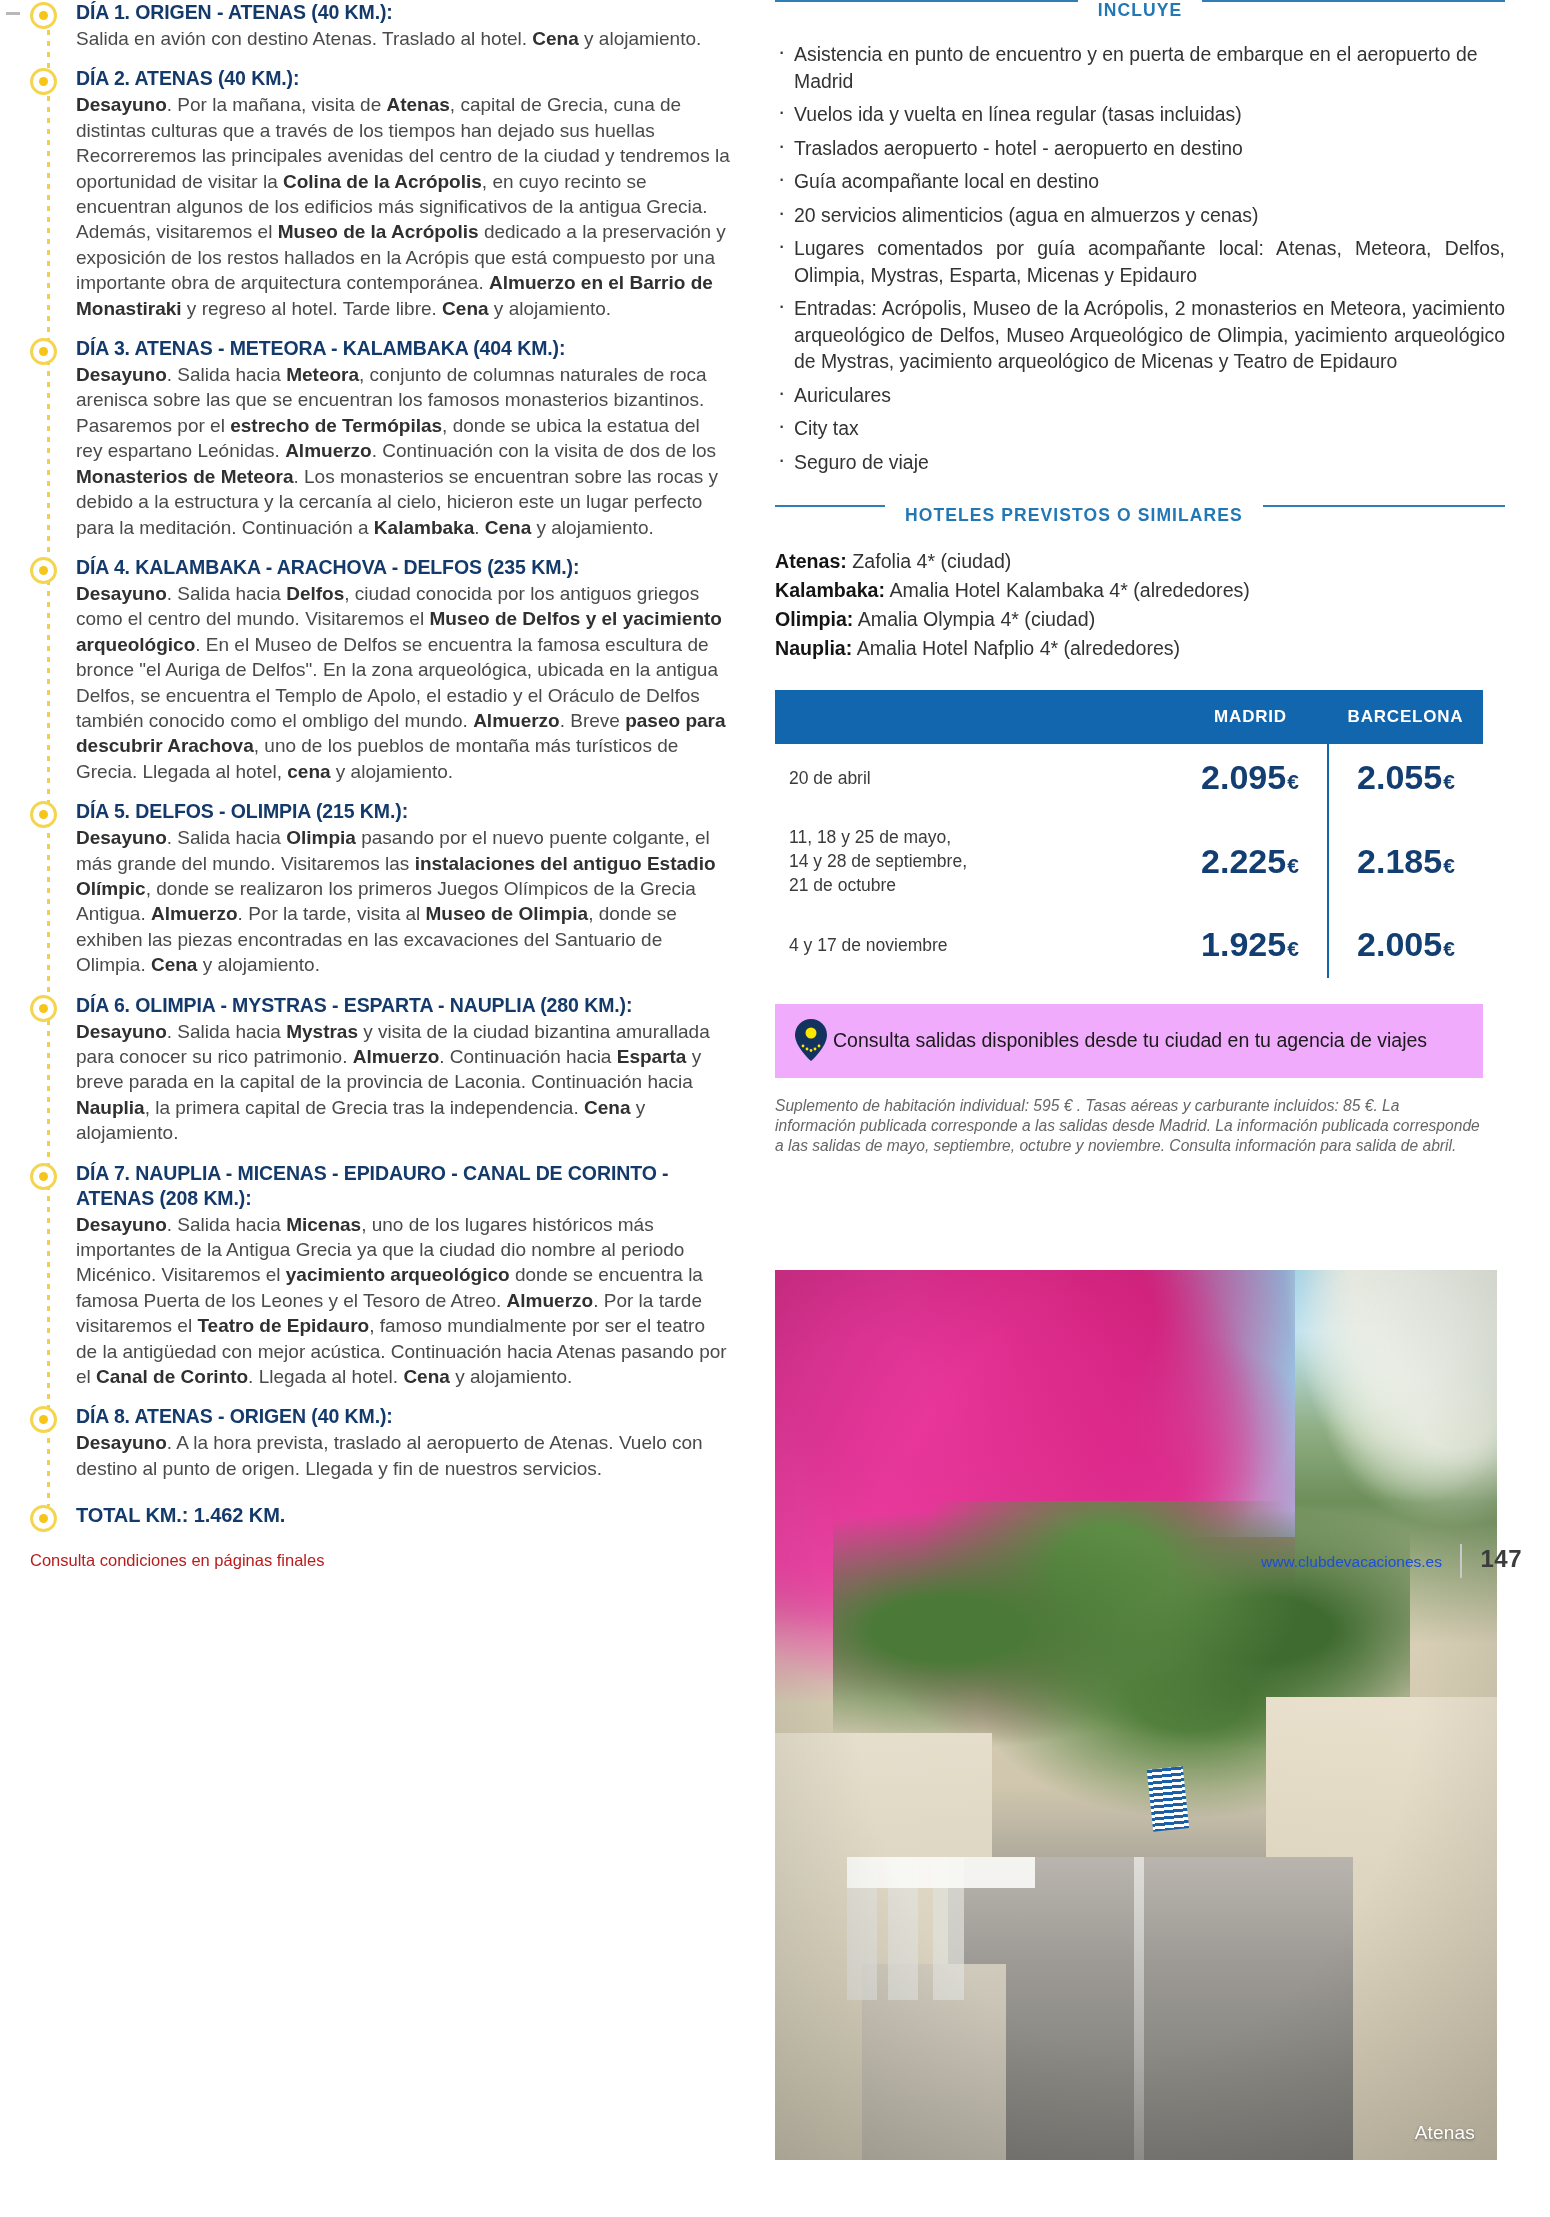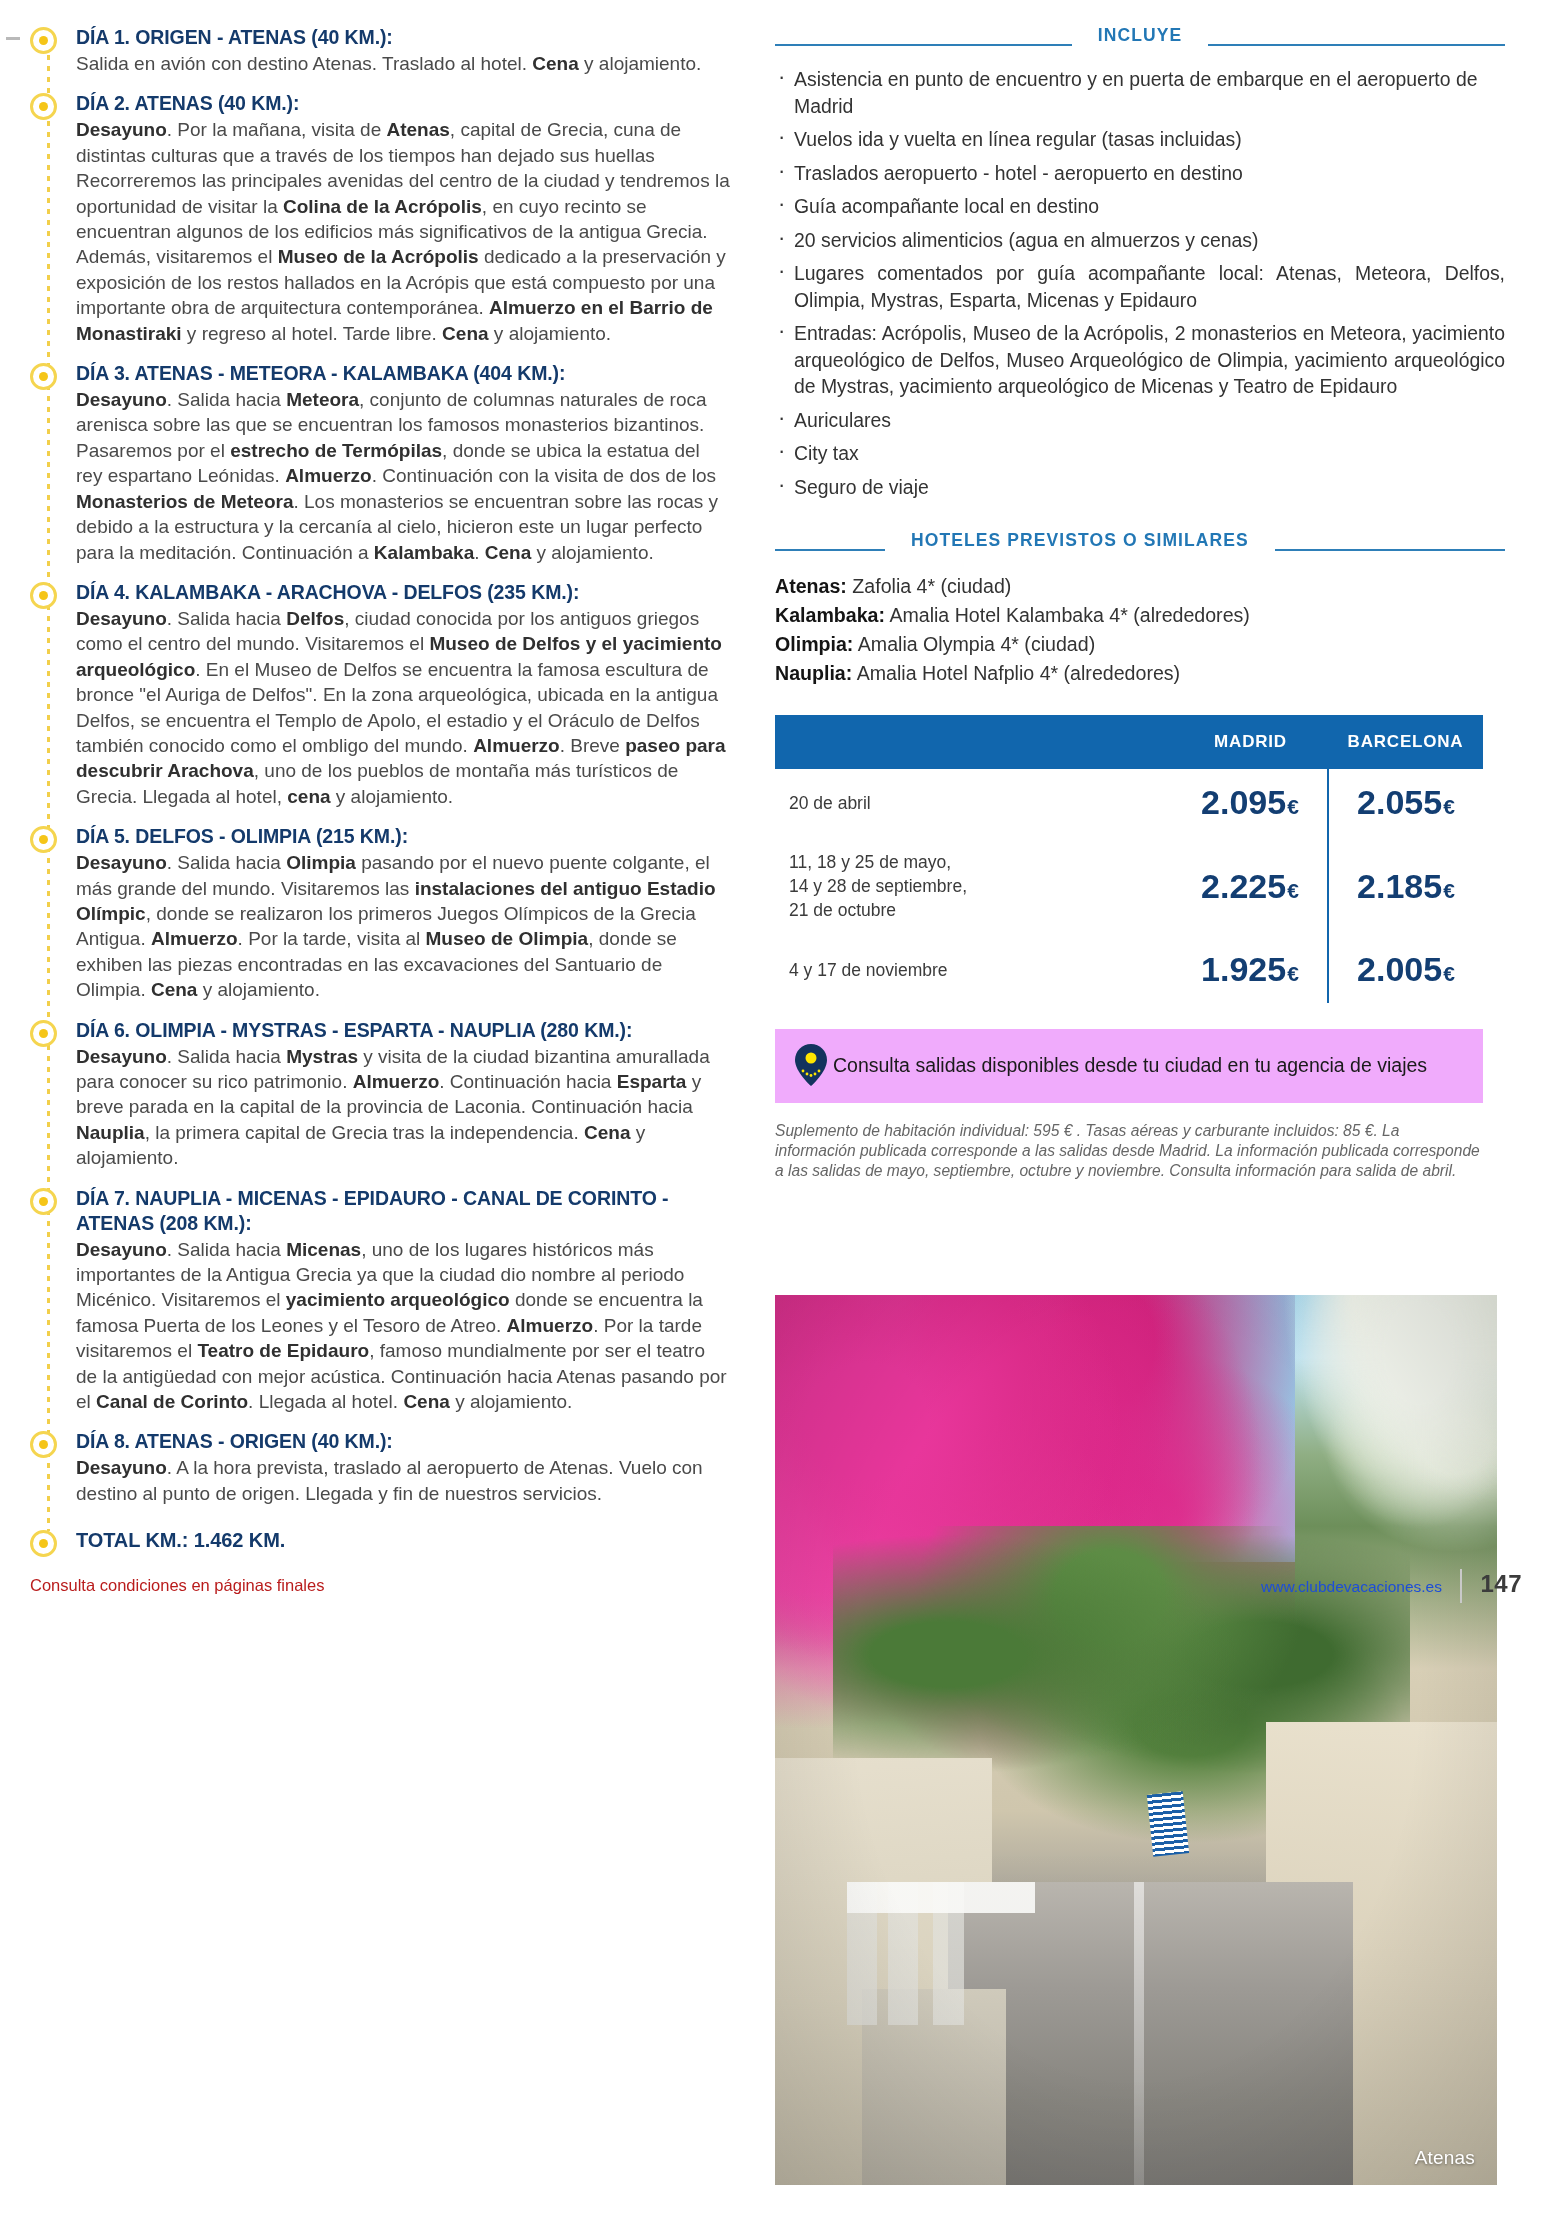--- a/index.html
+++ b/index.html
@@ -12,21 +12,20 @@
     position: relative;
     overflow: hidden;
   }
 
   
   .page {
     position: relative;
     width: 1550px;
     height: 1604px;
     background: #ffffff;
-    margin-top: 25px;
   }
 
   
   .left-col {
     position: absolute;
     left: 30px;
     top: 0px;
     width: 700px;
   }
   .itinerary {
@@ -92,22 +91,22 @@
   
   .right-col {
     position: absolute;
     left: 775px;
     top: 0px;
     width: 730px;
   }
 
   .section-head {
     display: flex;
-    align-items: flex-end;
-    gap: 26px;
+    align-items: flex-start;
+    gap: 20px;
     margin: 0 0 20px 0;
   }
   .section-head .rule {
     flex: 1 1 auto;
     height: 2px;
     background: #2e7fb8;
   }
   .section-head .rule.short { flex: 0 0 110px; }
   .section-head .label {
     color: #2277b5;

